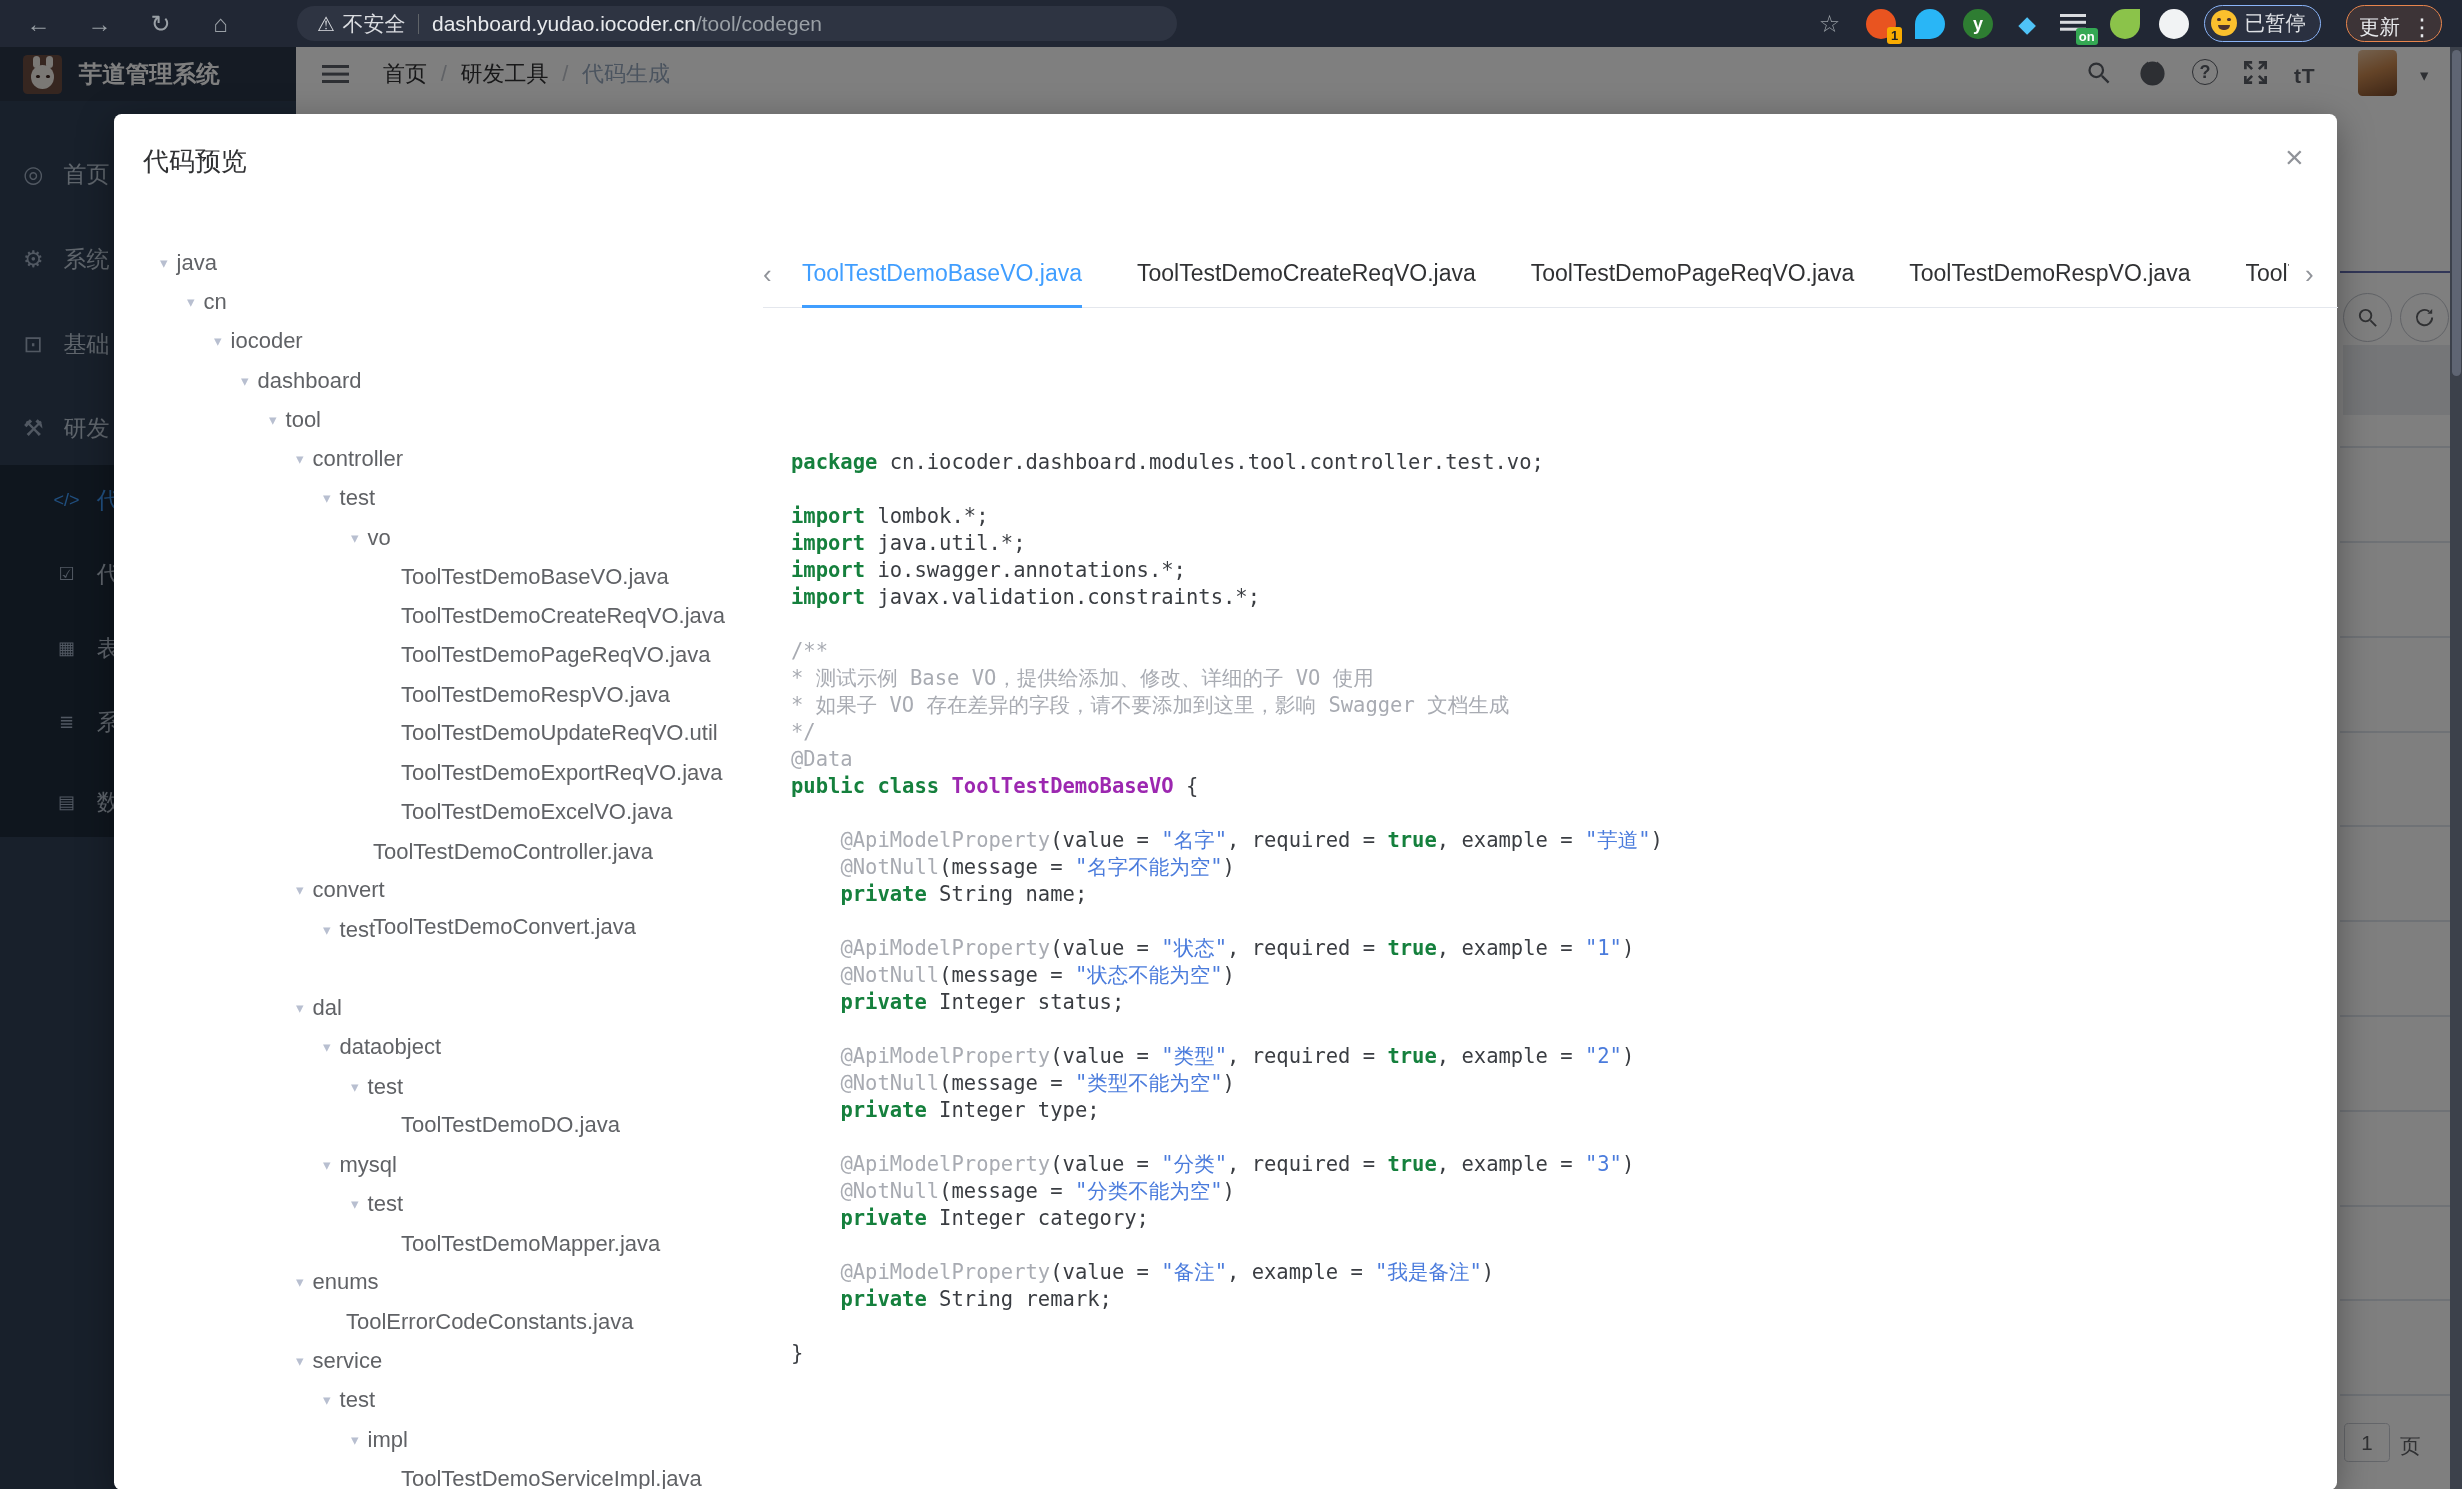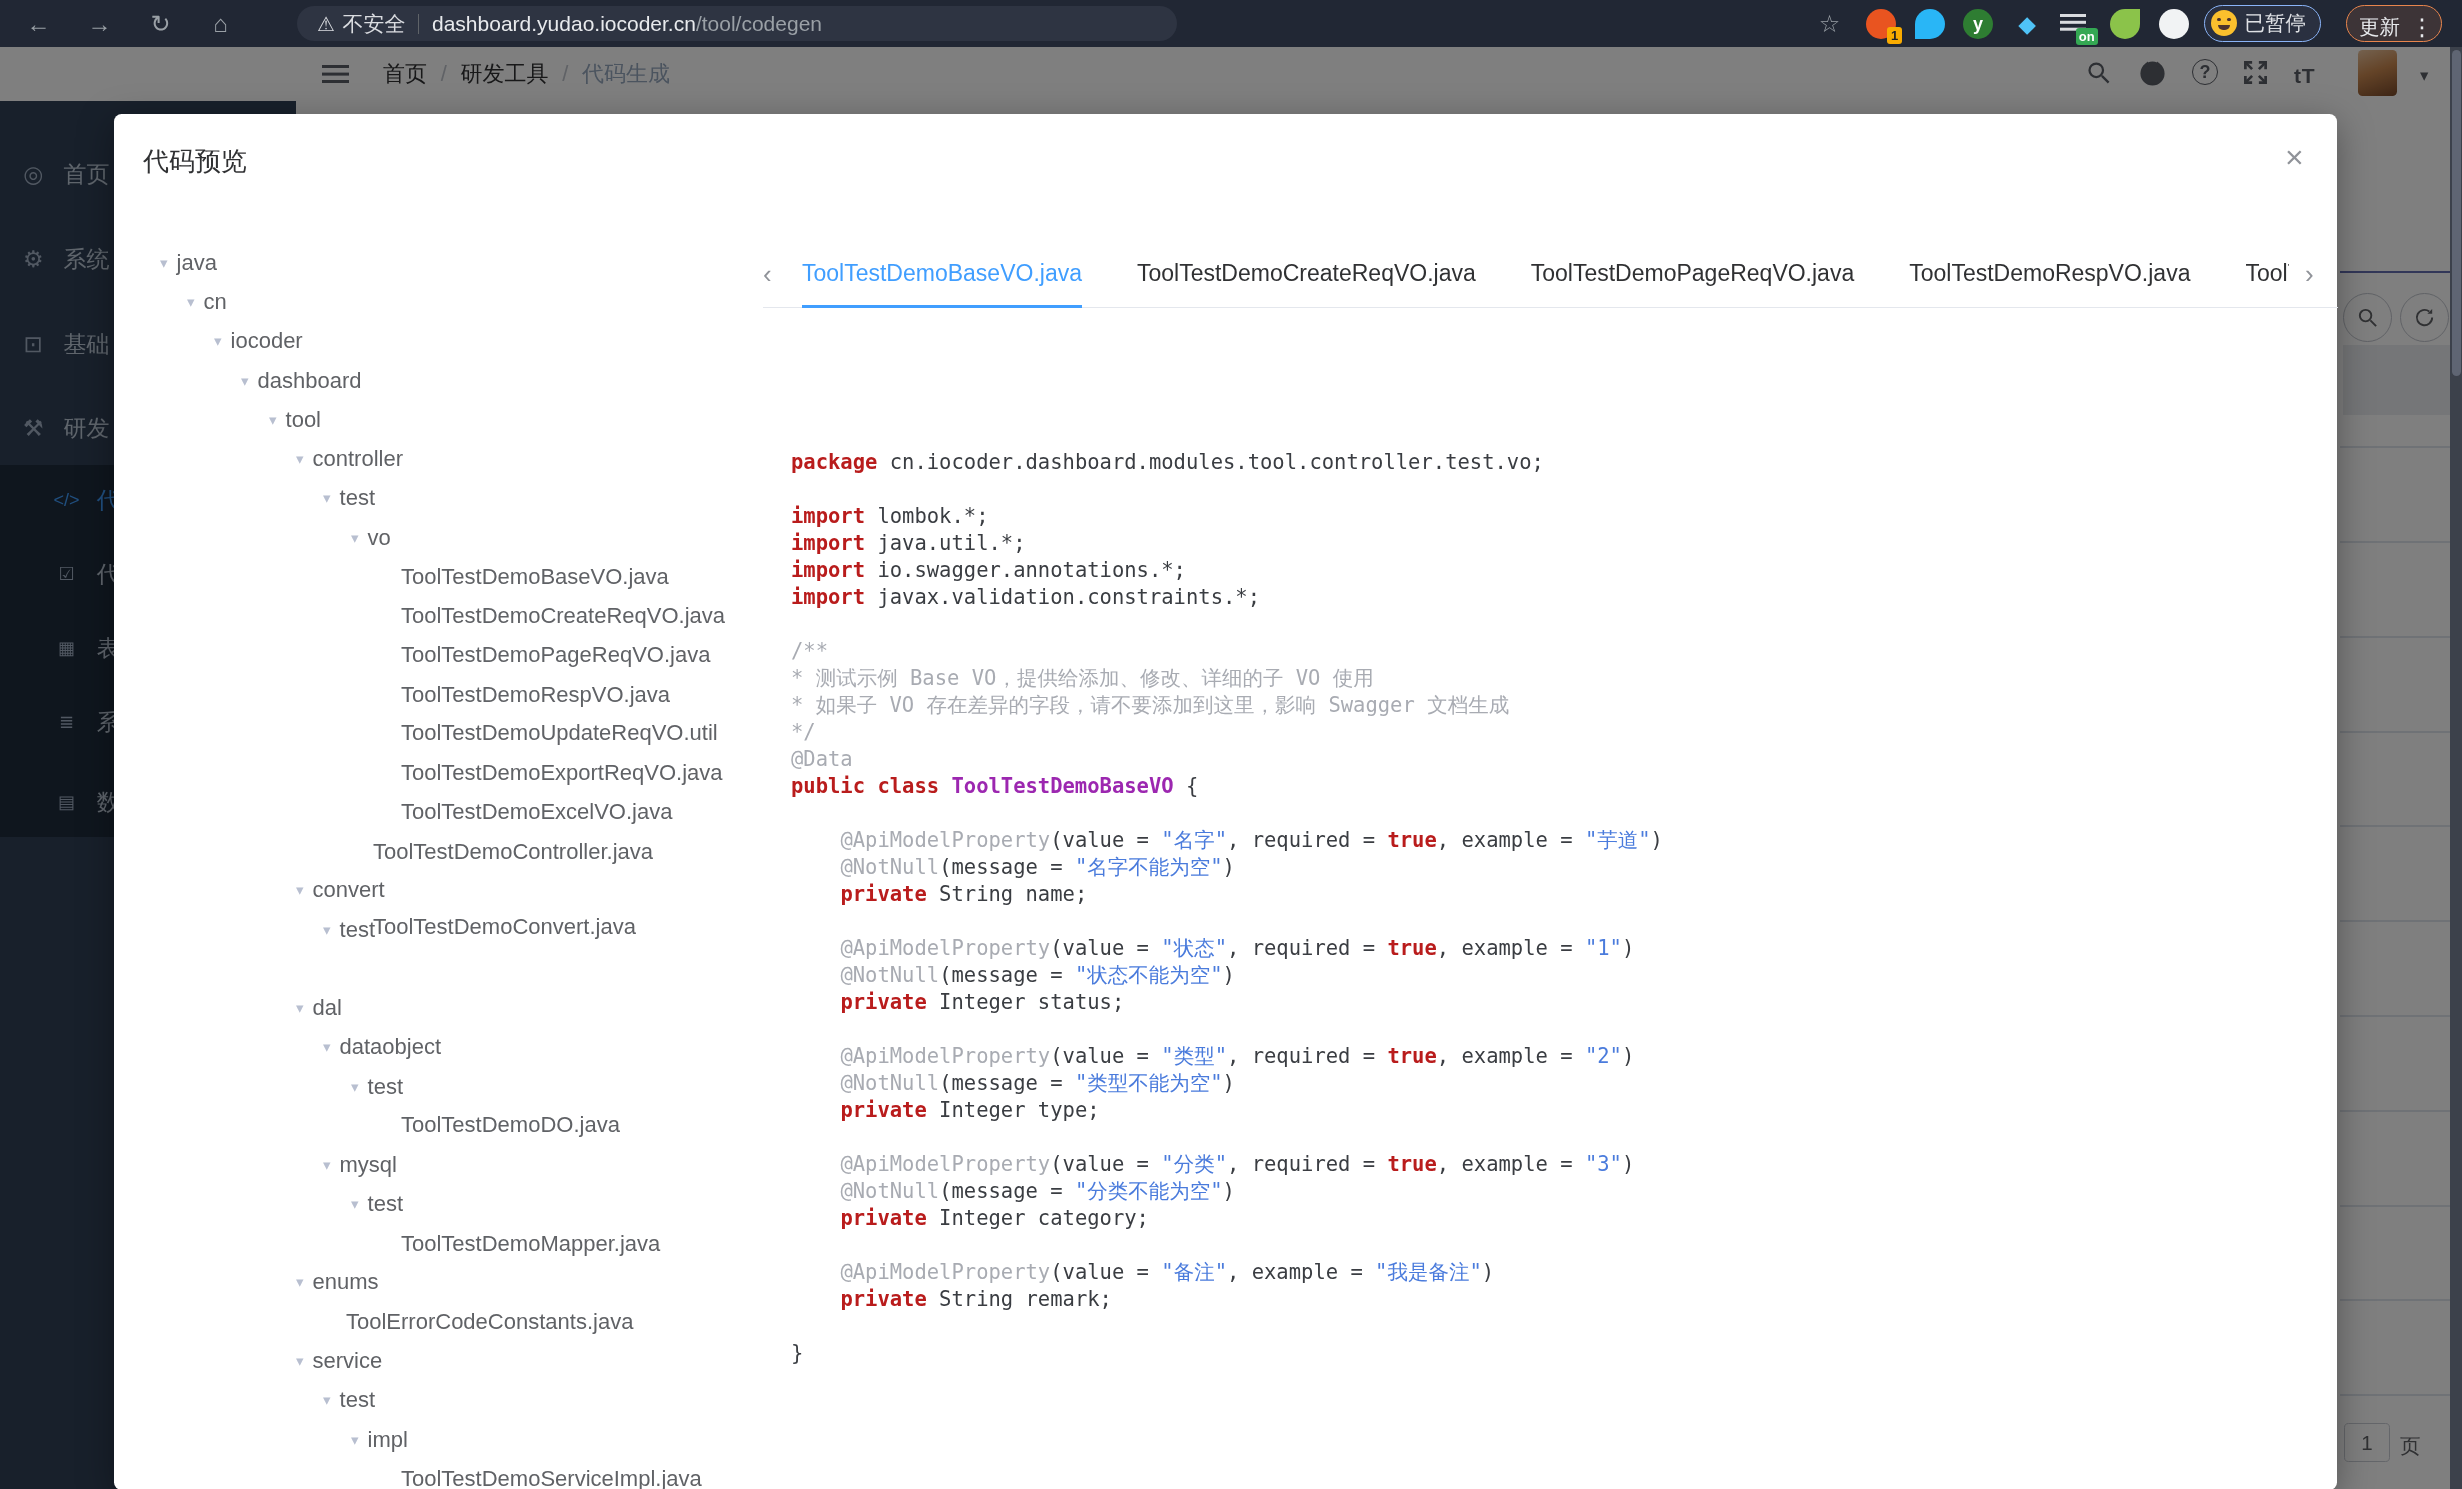--- a/index.html
+++ b/index.html
@@ -90,21 +90,21 @@
   #tab-prev{position:absolute;left:0;top:18px;color:#909399;font-size:26px;}
   #tab-next{position:absolute;left:1542px;top:18px;color:#909399;font-size:26px;z-index:2;}
   #tabs{position:absolute;left:39px;top:0;width:1487px;height:67px;display:flex;gap:55px;overflow:hidden;}
   .tab{display:flex;align-items:center;font-size:23px;color:#303133;border-bottom:3.8px solid transparent;
        white-space:nowrap;box-sizing:border-box;}
   .tab.active{color:#409eff;border-bottom-color:#409eff;}
   
   #code{position:absolute;left:677px;top:335px;width:1517px;
         font-family:"DejaVu Sans Mono","Liberation Mono",monospace;font-size:20.5px;line-height:27px;
         white-space:pre;color:#3a3d42;}
-  .tok-k{color:#b91c1c;font-weight:bold;}
+  .tok-k{color:#15803d;font-weight:bold;}
   .tok-s{color:#4a7bdc;}
   .tok-a{color:#a8abb2;}
   .tok-c{color:#a8abb2;}
   .tok-t{color:#9c27b0;font-weight:bold;margin-top:41px;}
   .tok-p{color:#3a3d42;}
   
   #annotation{position:absolute;left:1024px;top:4.6px;width:561px;text-align:center;z-index:60;
               font-size:94px;font-weight:bold;letter-spacing:3px;
               text-shadow:-3.8px 0 0 #fff,3.8px 0 0 #fff,0 -3.8px 0 #fff,0 3.8px 0 #fff,
                           -3px -3px 0 #fff,3px -3px 0 #fff,-3px 3px 0 #fff,3px 3px 0 #fff;}
@@ -147,20 +147,29 @@
       <span class="emoji"></span>
       <span>已暂停</span>
     </div>
     <div id="update-pill">
       <span>更新</span>
       <span style="margin-left:10.6px;font-size:23px;">⋮</span>
     </div>
   </div>
 
   <div id="appbar">
+    <div id="logo">
+      <div class="rabbit">
+        <span class="earl"></span>
+          <span class="earr"></span>
+          <span class="face"></span>
+          <span class="eyes"></span>
+      </div>
+      <span id="app-title">芋道管理系统</span>
+    </div>
     <div class="burger"></div>
     <div id="breadcrumb">
         <span>首页</span>
         <span class="bc-sep">/</span>
         <span>研发工具</span>
         <span class="bc-sep">/</span>
         <span class="bc-last">代码生成</span>
       </div>
 
     <div class="hd-ic" style="left:2085px;">

